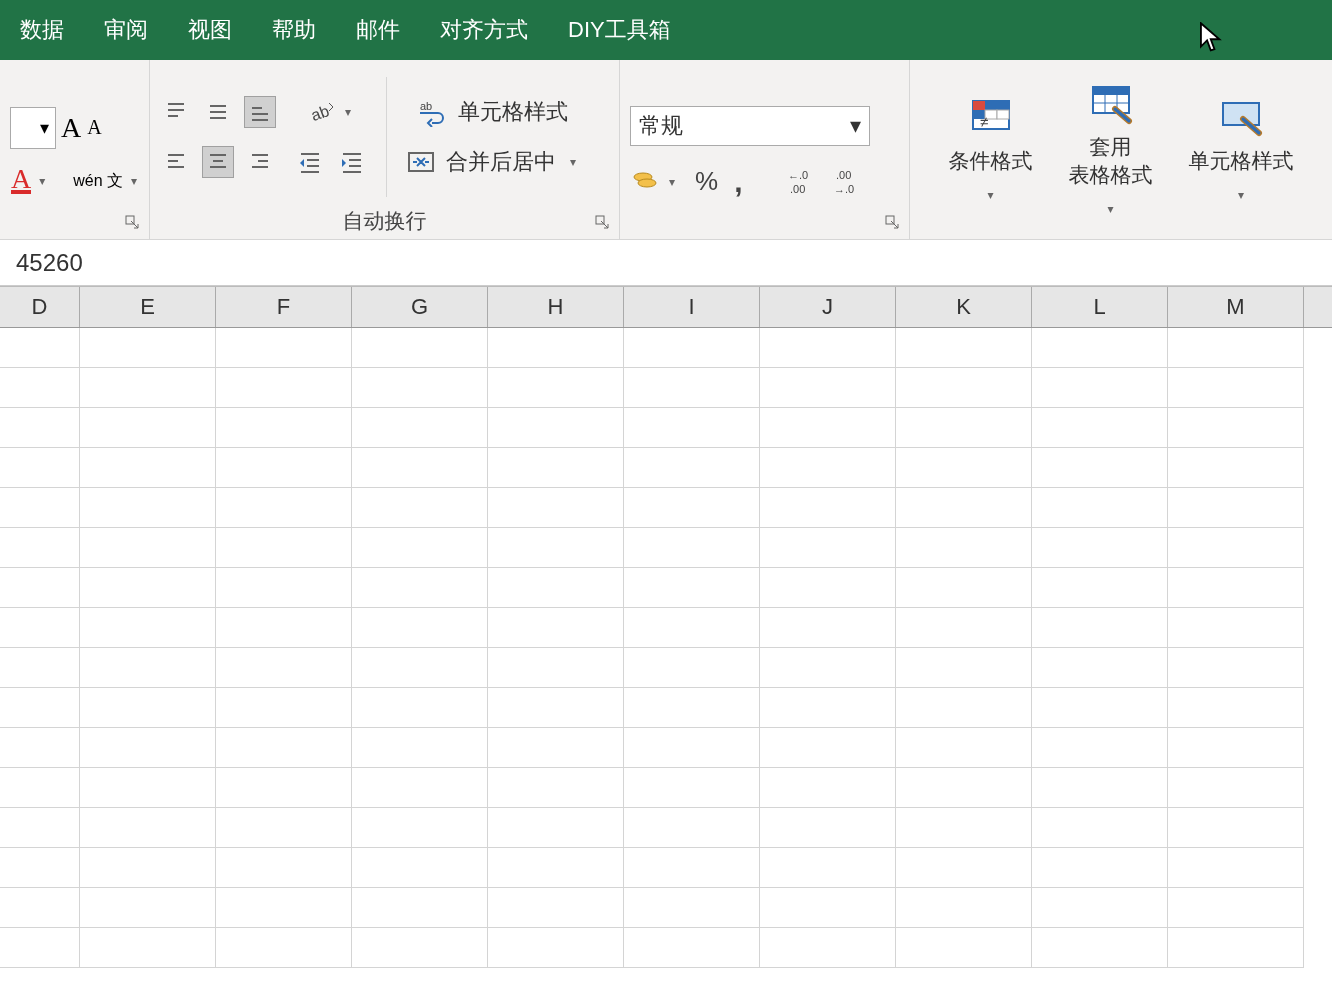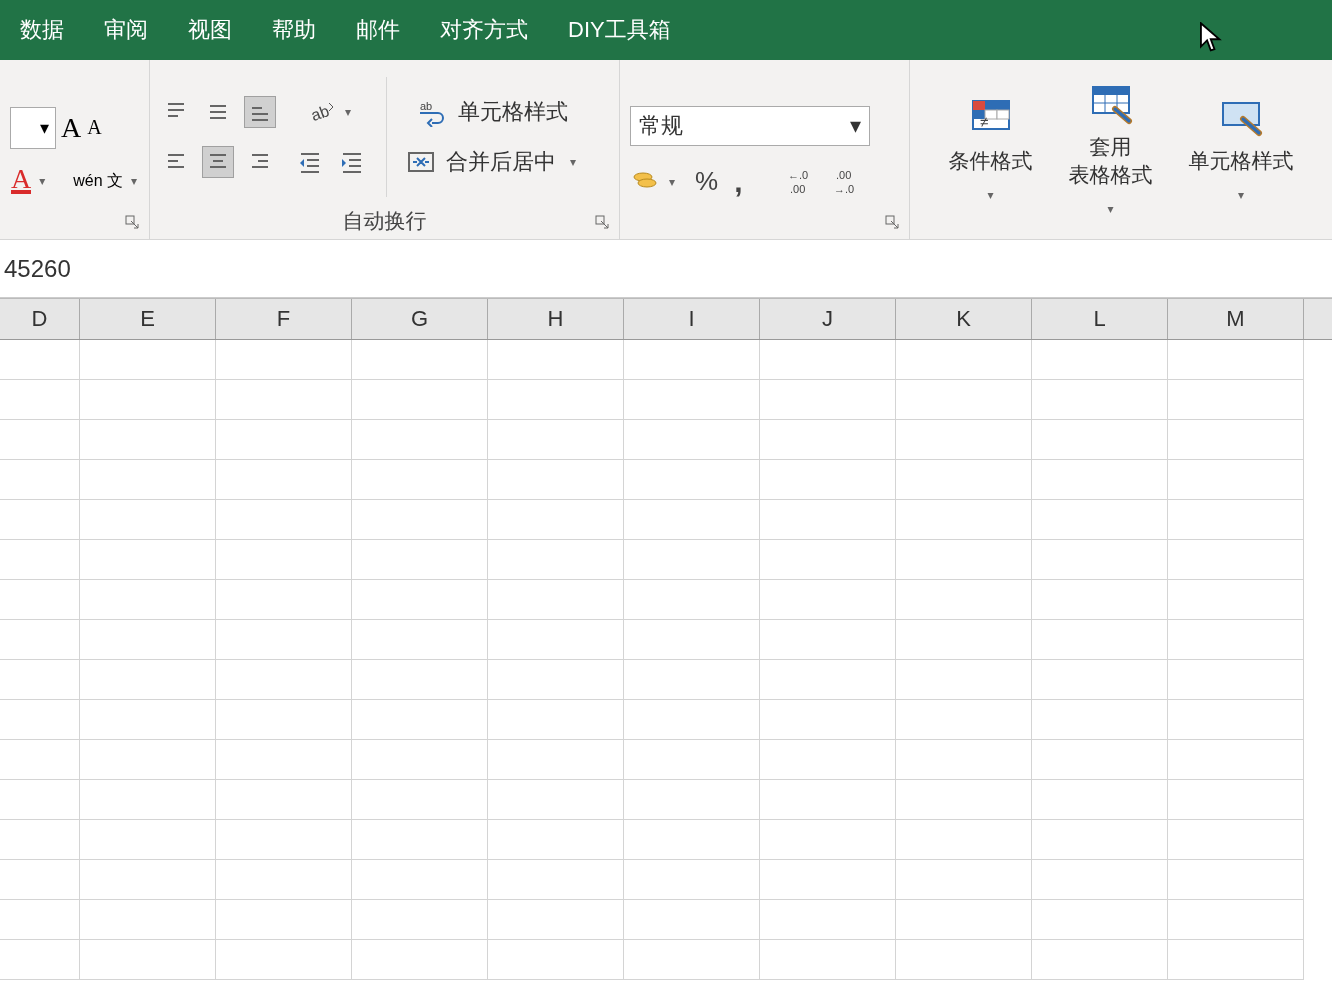--- a/index.html
+++ b/index.html
@@ -22,21 +22,21 @@
 .small { width: 32px; height: 32px; }
 .dd { width: 14px; text-align: center; color: #666; font-size: 12px; }
 .row { display: flex; align-items: center; gap: 4px; }
 .col2 { display: flex; flex-direction: column; gap: 18px; }
 .biglabel { font-size: 22px; color: #333; }
 
 .bigbtn { display: flex; flex-direction: column; align-items: center; justify-content: flex-start; gap: 6px; cursor: pointer; padding: 4px 8px; font-size: 21px; color: #333; text-align: center; line-height: 28px; }
 .bigbtn .dd2 { font-size: 12px; color: #666; }
 
 
-.fbar { height: 58px; border-bottom: 1px solid #ccc; display: flex; align-items: center; padding: 0 0 0 4px; font-size: 24px; color: #333; background:#fff; }
+.fbar { height: 46px; border-bottom: 1px solid #ccc; display: flex; align-items: center; padding: 0 0 0 16px; font-size: 24px; color: #333; background:#fff; }
 
 
 .colh { height: 42px; background: #e6e6e6; display: flex; border-bottom: 1px solid #999; border-top:1px solid #bbb; }
 .ch { border-right: 1px solid #aaa; display: flex; align-items: center; justify-content: center; font-size: 22px; color: #333; }
 
 
 .grid { display: flex; flex-direction: column; }
 .gr { display: flex; height: 40px; }
 .gc { border-right: 1px solid #d4d4d4; border-bottom: 1px solid #d4d4d4; }
 

